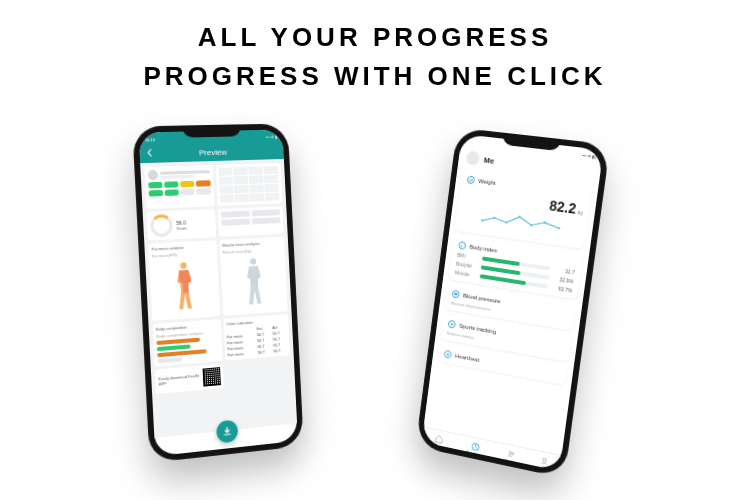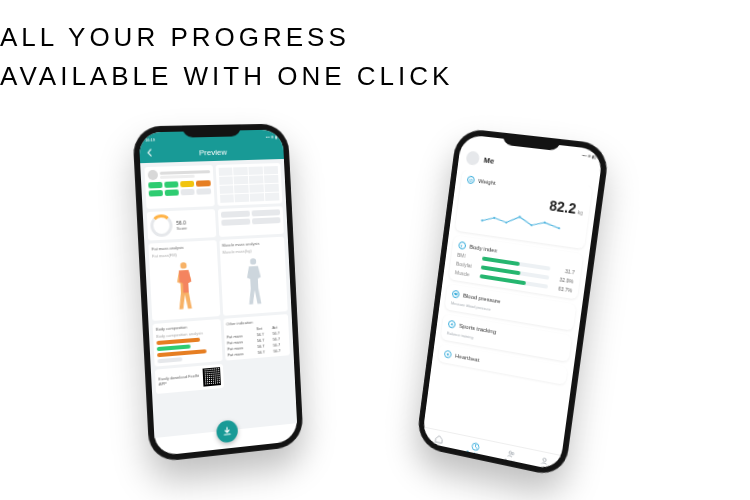--- a/index.html
+++ b/index.html
@@ -10,23 +10,23 @@
     font-family: -apple-system, "Segoe UI", Helvetica, Arial, sans-serif;
     position: relative;
     overflow: hidden;
   }
 
   
   .headline {
     position: absolute;
     top: 18px;
     left: 0; right: 0;
-    text-align: left;
+    text-align: center;
     letter-spacing: 4px;
-    font-weight: 400;
+    font-weight: 700;
     font-size: 26px;
     color: #000;
     line-height: 1.5;
   }
 
   
   .phone {
     position: absolute;
     width: 160px;
     height: 330px;
@@ -153,21 +153,21 @@
   }
   .r-nav .ni { display:flex; flex-direction:column; align-items:center; gap:1px; font-size:4.5px; color:#a6acb2; }
   .r-nav .ni.active { color:#2aa7d9; }
   .r-nav svg { width:9px; height:9px; }
 </style>
 </head>
 <body>
 
 <div class="headline">
   <div>ALL YOUR PROGRESS</div>
-  <div>AVAILABLE WITH ONE CLICK</div>
+  <div>PROGRESS WITH ONE CLICK</div>
 </div>
 
 <div class="scene">
 
   <div class="phone phone-left">
     <div class="notch"></div>
     <div class="screen">
 
       <div class="left-status">
         <span>16:19</span>

